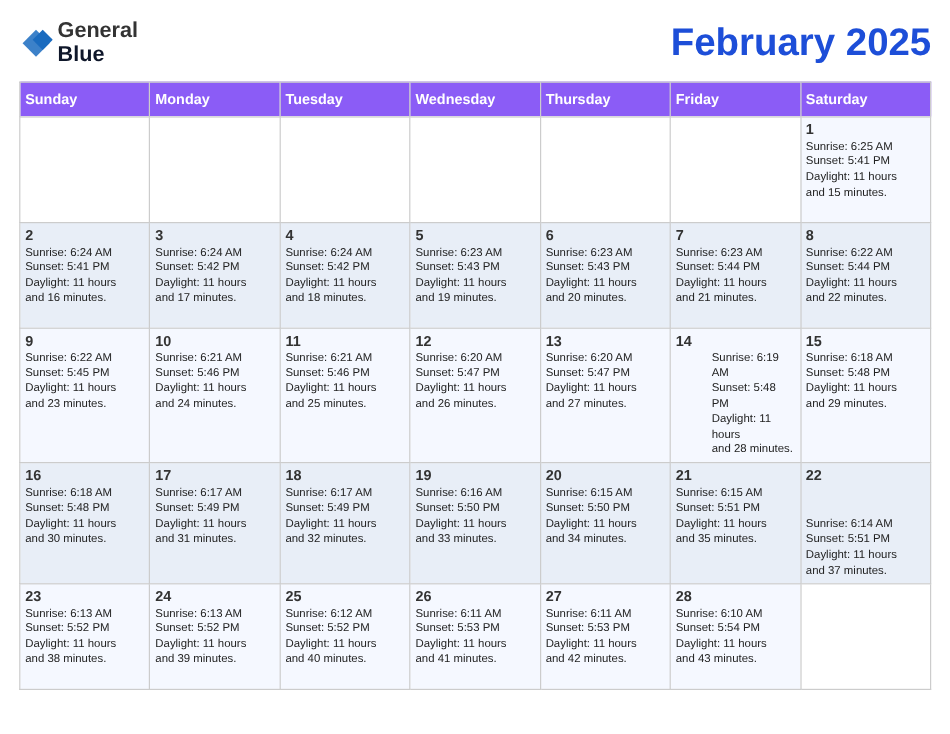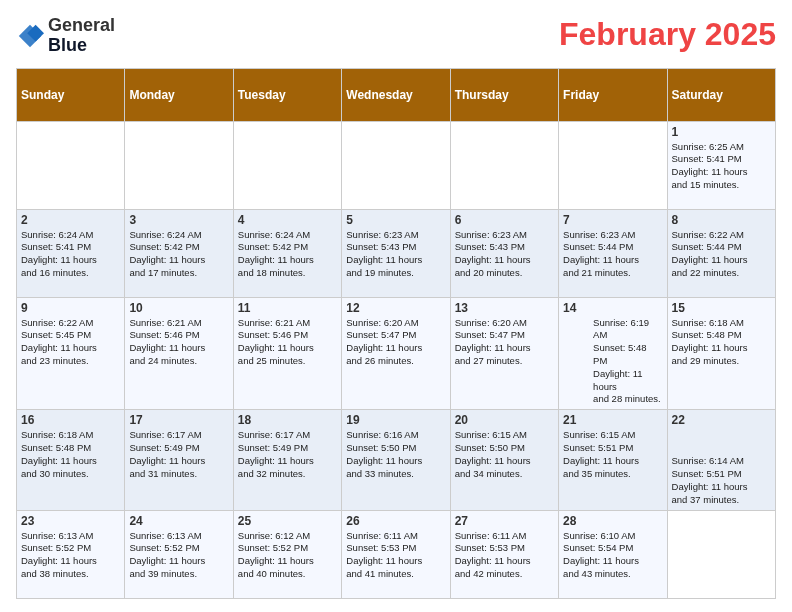--- a/index.html
+++ b/index.html
@@ -6,21 +6,21 @@
     body {
       font-family: Arial, sans-serif;
       background: #fff;
       width: 792px;
       min-height: 612px;
       padding: 16px;
     }
     .header {
       display: flex;
       justify-content: space-between;
-      align-items: flex-start;
+      align-items: center;
       margin-bottom: 12px;
     }
     .logo {
       display: flex;
       align-items: center;
       gap: 4px;
     }
     .logo-text {
       display: flex;
       flex-direction: column;
@@ -33,37 +33,37 @@
     .logo-icon {
       width: 28px;
       height: 28px;
     }
     .title-block {
       text-align: right;
     }
     .cal-title {
       font-size: 32px;
       font-weight: bold;
-      color: #ef4444;
+      color: #1d4ed8;
     }
     .cal-subtitle {
       font-size: 15px;
       color: #555;
     }
     table {
       width: 100%;
       border-collapse: collapse;
       table-layout: fixed;
     }
     thead tr th {
-      background-color: #a16207;
+      background-color: #8b5cf6;
       color: #fff;
       font-size: 12px;
       font-weight: bold;
-      padding: 19px 4px;
+      padding: 7px 4px;
       text-align: left;
       border: 1px solid #ccc;
     }
     tbody tr td {
       vertical-align: top;
       border: 1px solid #ccc;
       padding: 3px 4px;
       font-size: 10px;
       color: #333;
       height: 88px;

